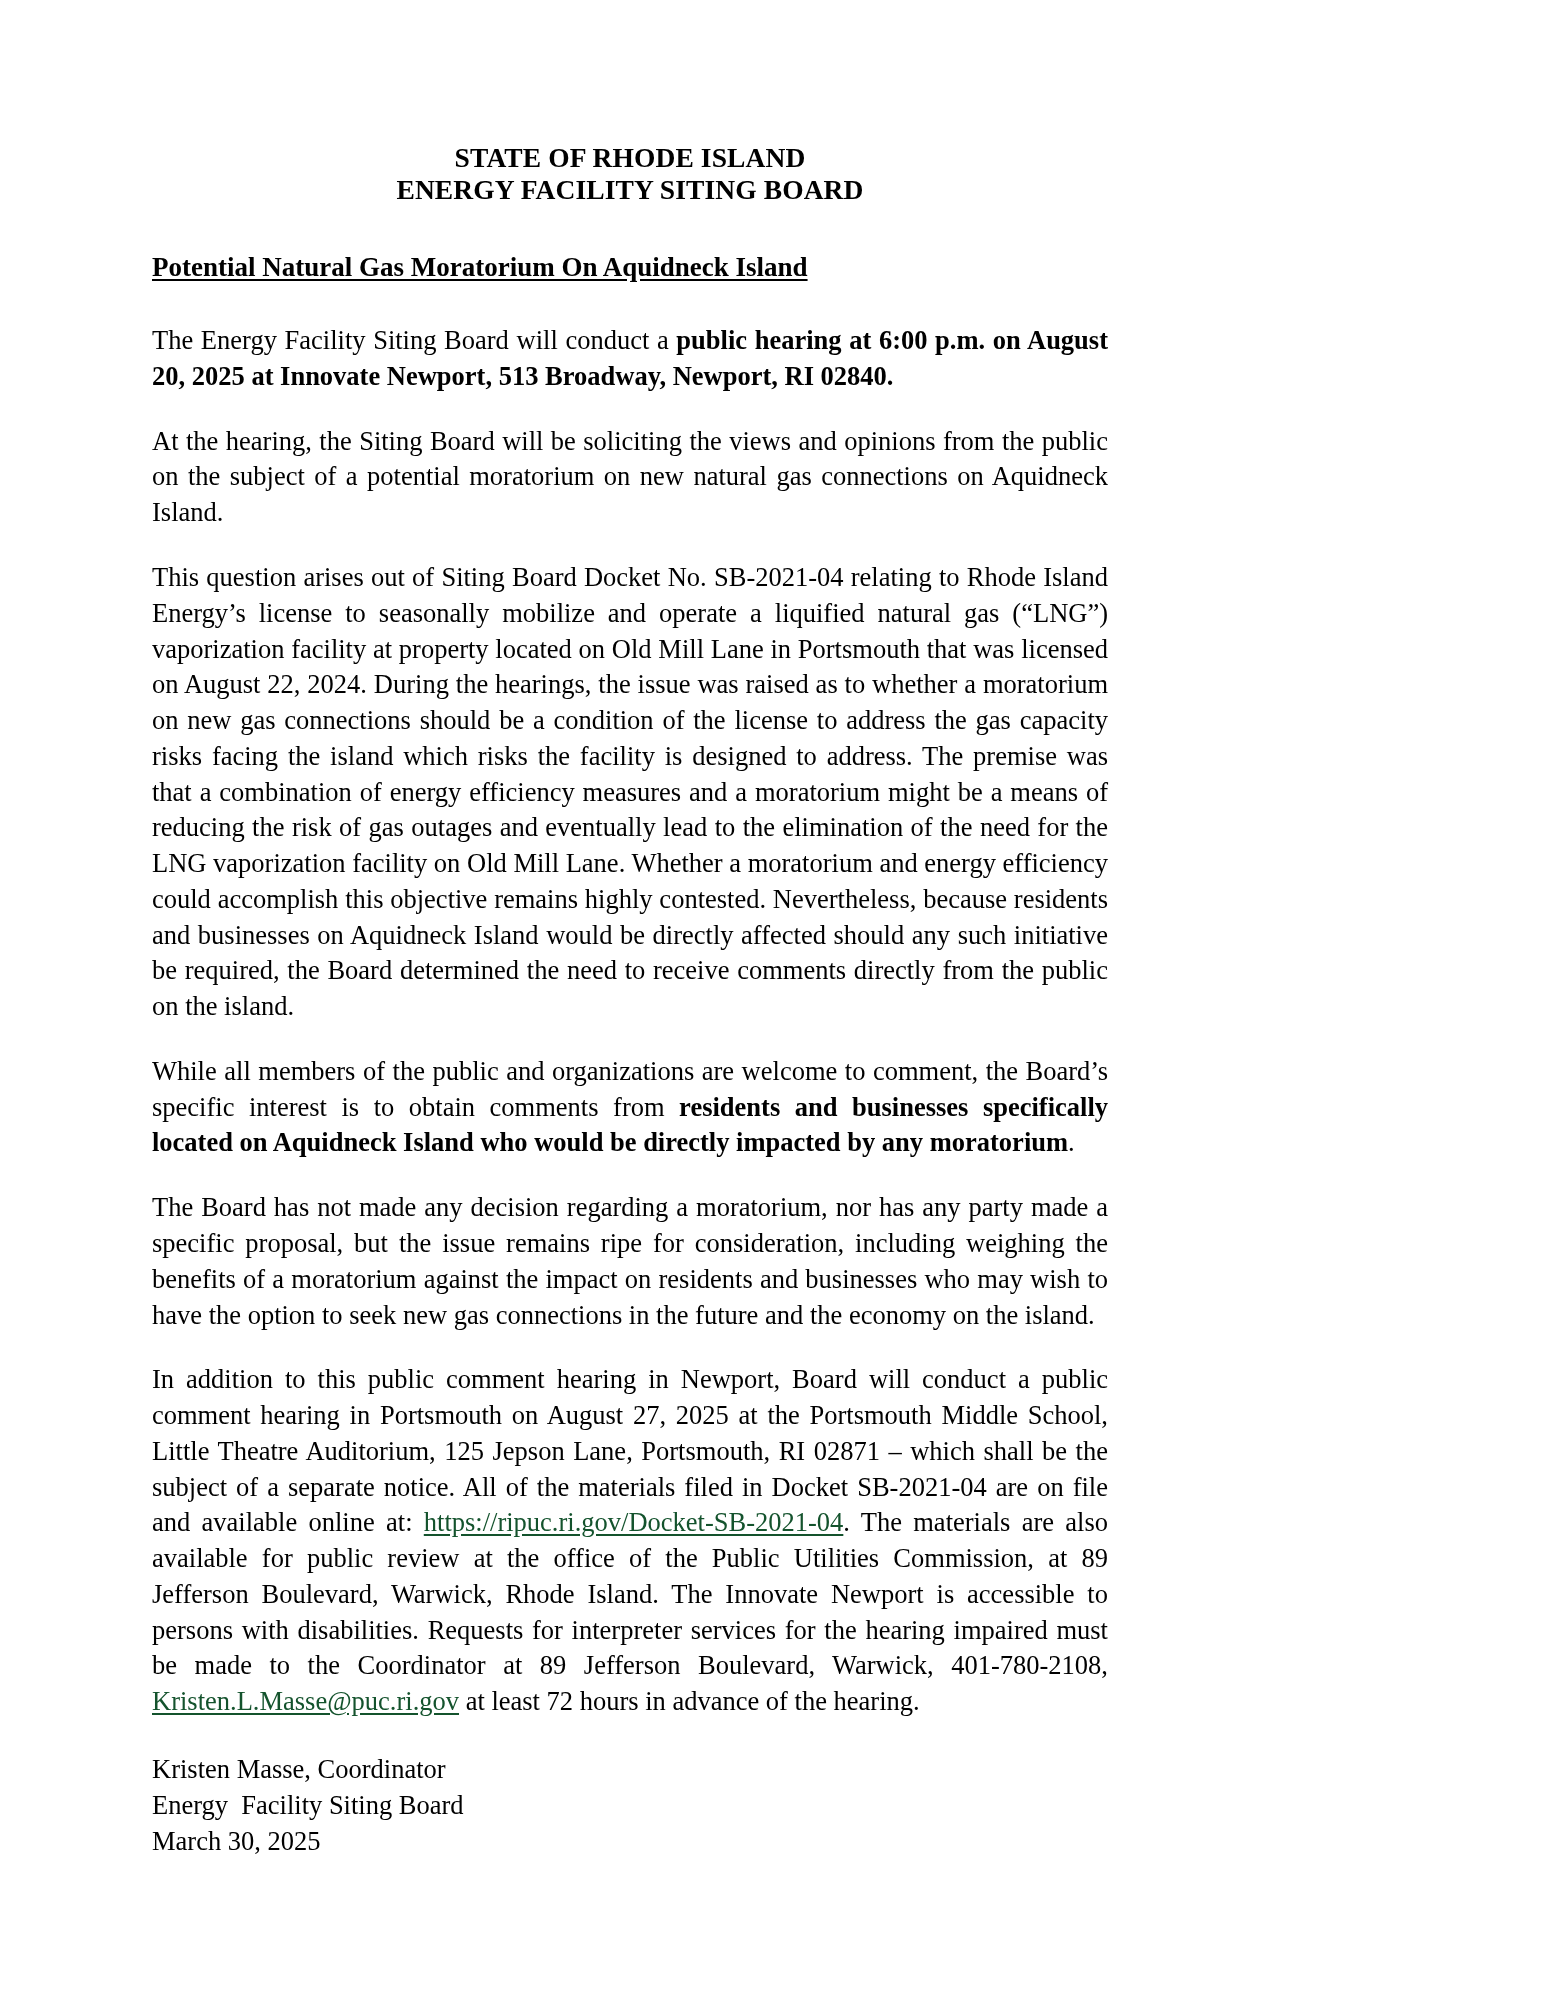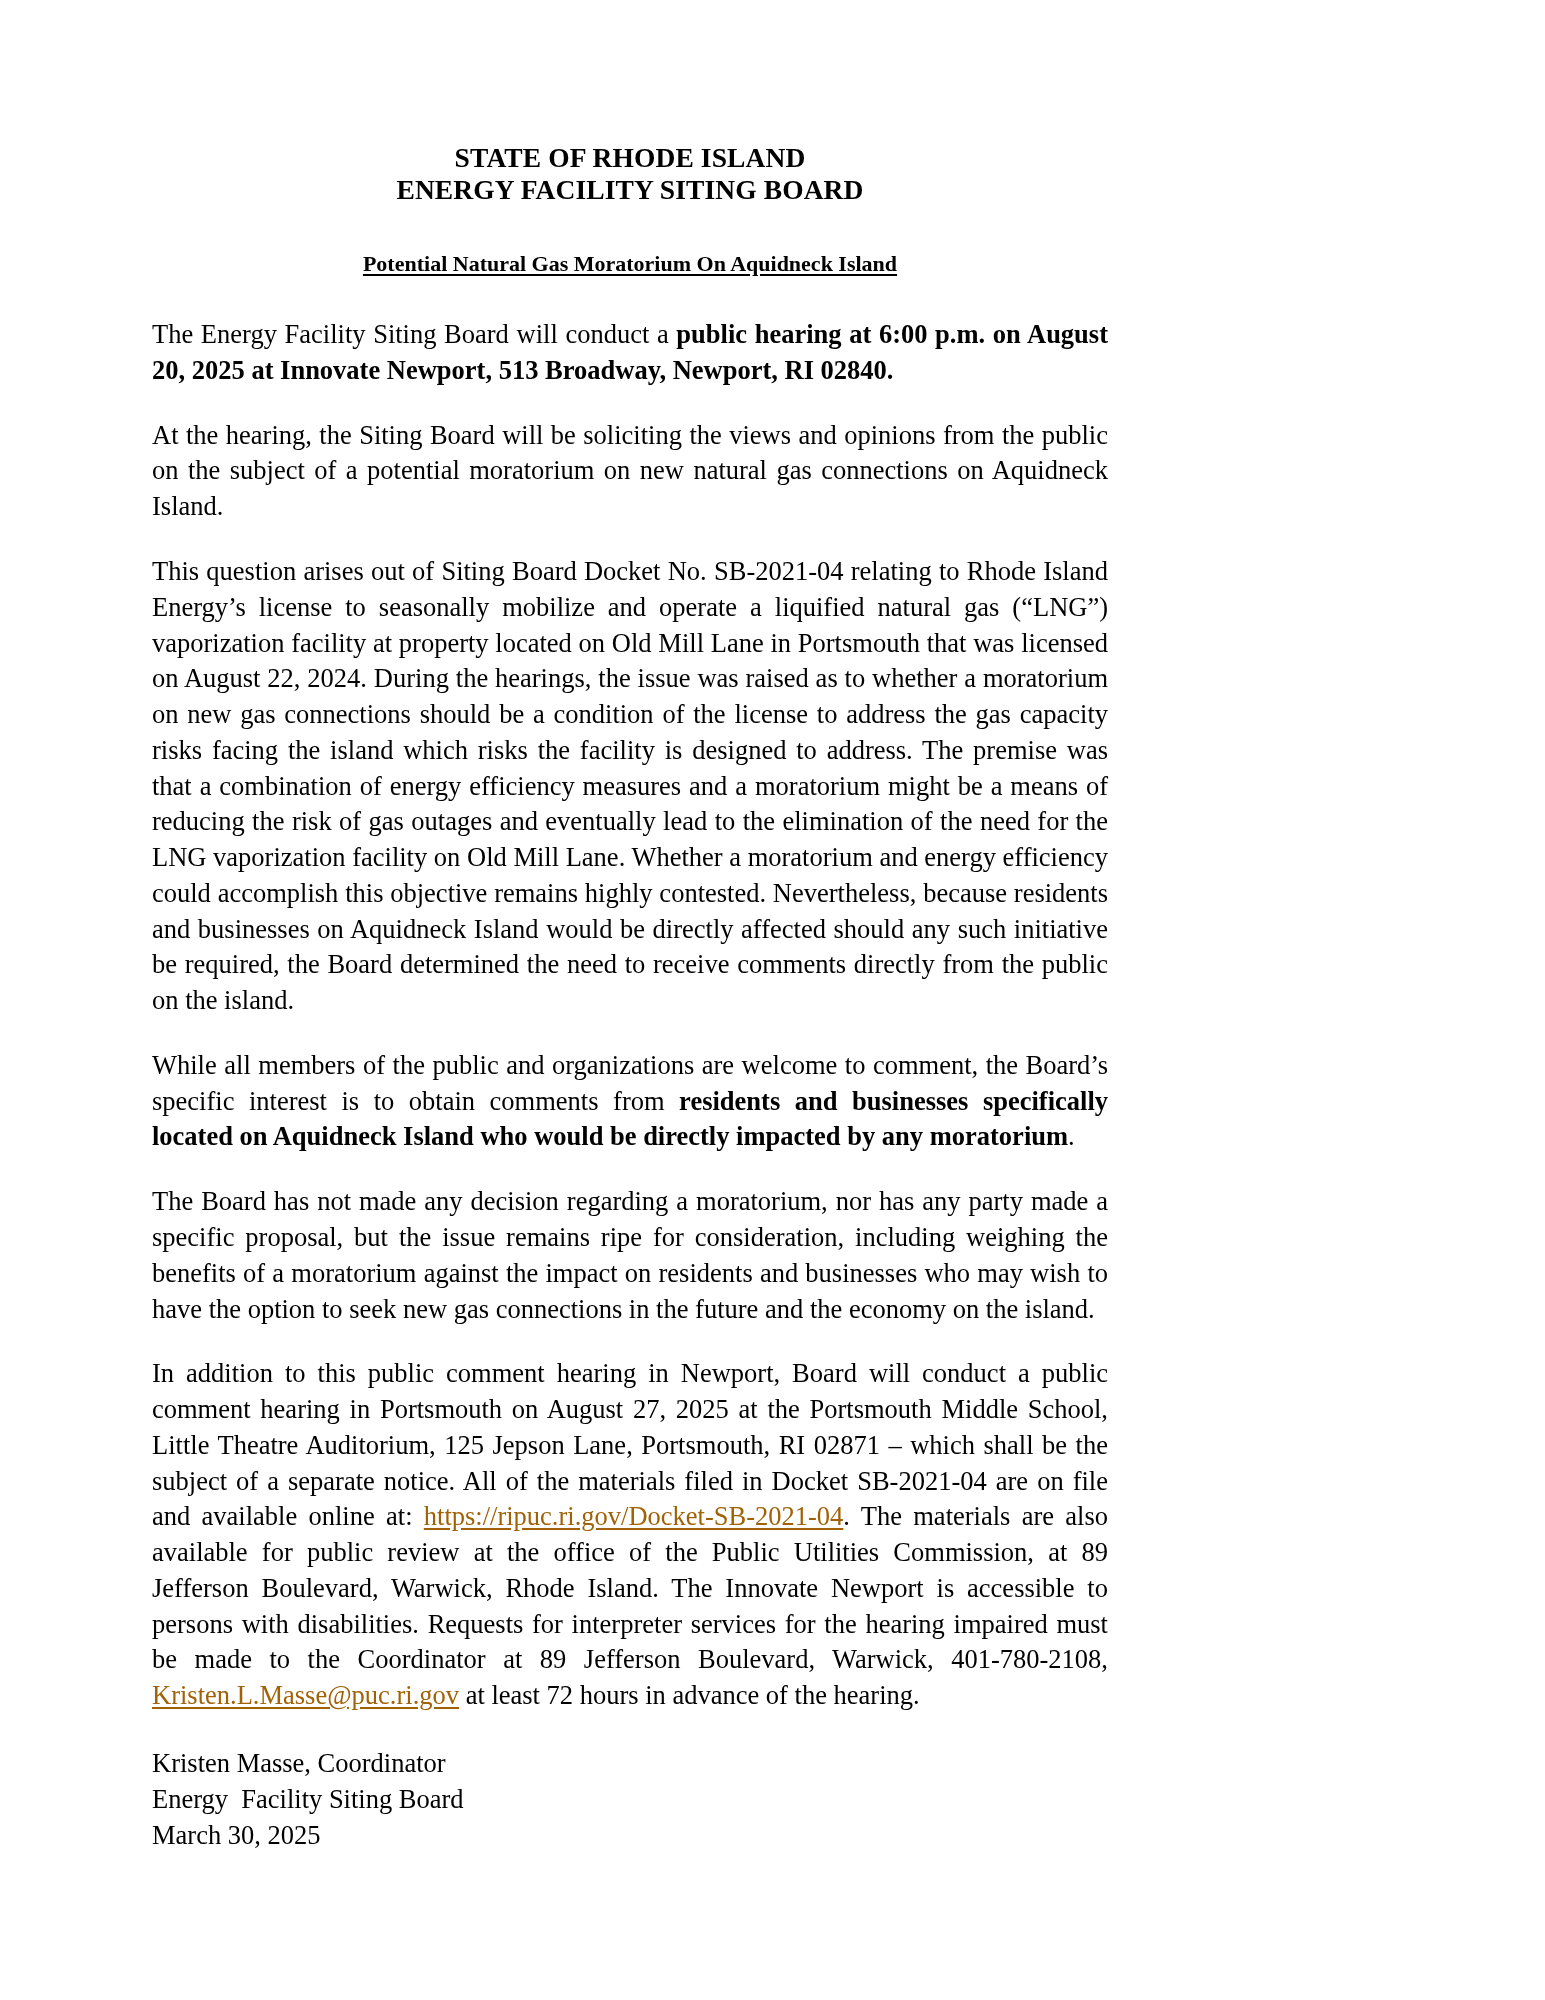--- a/index.html
+++ b/index.html
@@ -28,44 +28,44 @@
     font-weight: bold;
     font-size: 27.5px;
     line-height: 1.16;
     letter-spacing: 0.1px;
   }
   .header-line {
     display: block;
     white-space: pre;
   }
   .subtitle {
-    text-align: center;
+    text-align: left;
     font-weight: bold;
-    font-size: 22px;
+    font-size: 27px;
     text-decoration: underline;
     text-underline-offset: 3px;
     margin-top: 45px;
     line-height: 1.2;
   }
   .body-copy {
     margin-top: 40px;
     font-size: 26.5px;
     line-height: 1.35;
   }
   p.para {
     margin: 14px 0 29px 0;
     text-align: justify;
     text-justify: inter-word;
     hyphens: none;
   }
   b, strong {
     font-weight: bold;
   }
   a.doc-link {
-    color: #a16207;
+    color: #14532d;
     text-decoration: underline;
     text-underline-offset: 3px;
     cursor: pointer;
   }
   .signature {
     margin-top: 32px;
     font-size: 26.5px;
     line-height: 1.35;
     text-align: left;
   }

